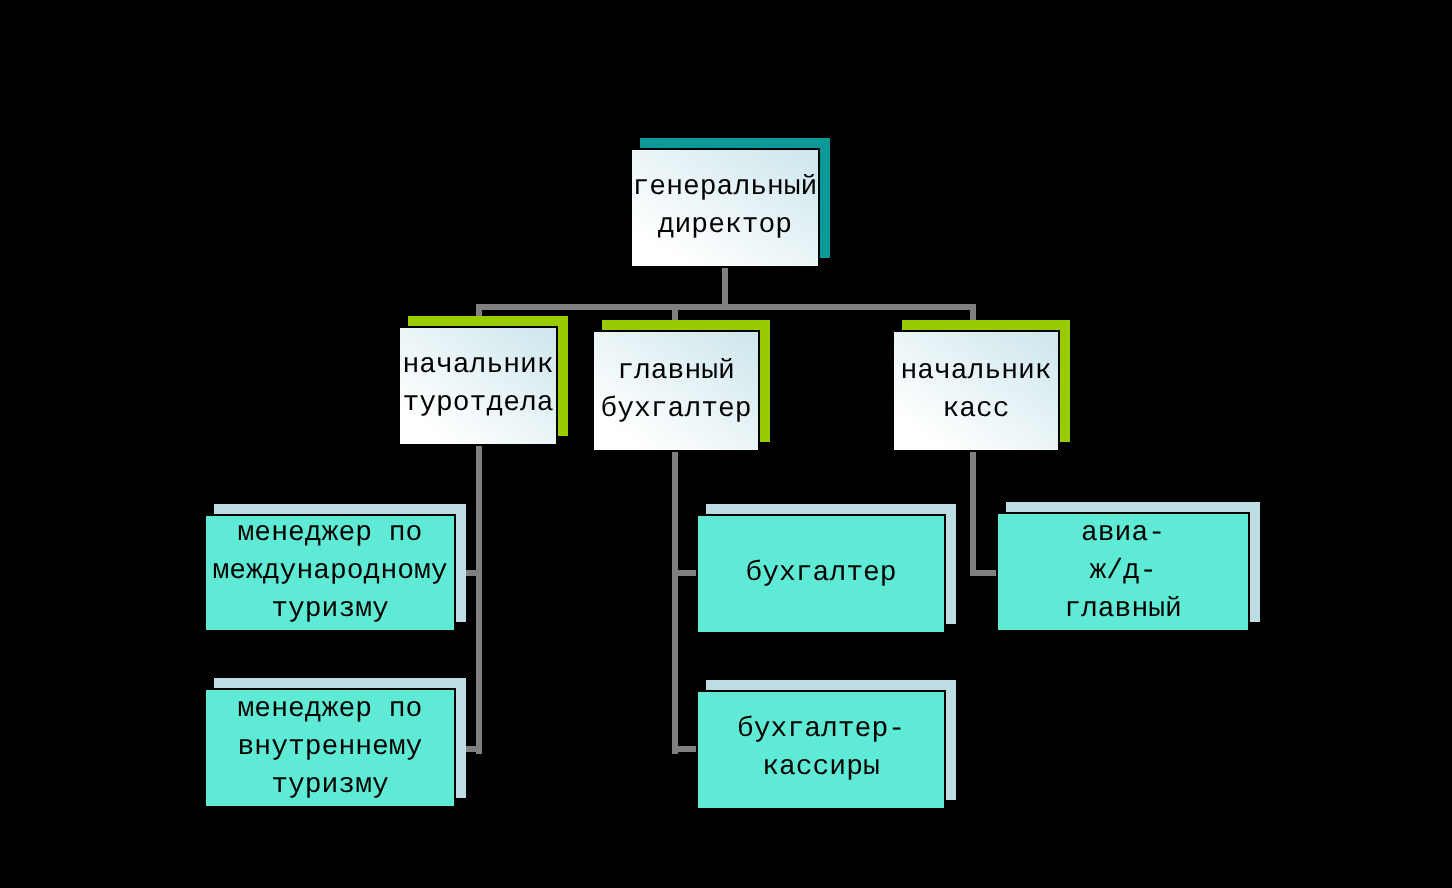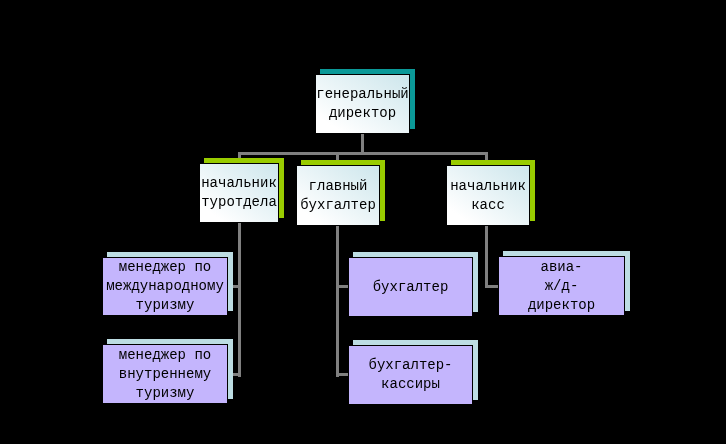--- a/index.html
+++ b/index.html
@@ -37,21 +37,21 @@
     left:0;top:0;
     width:100%;height:100%;
     z-index:1;
     border:1px solid var(--box_border);
     box-sizing:border-box;
     display:flex;align-items:center;justify-content:center;
   }
   .node .face.gradient{
     background:linear-gradient(to bottom left,var(--gradient_top) 0%,var(--gradient_bottom) 85%);
   }
-  .node .face.plain{background:#c4b5fd;}
+  .node .face.plain{background:#5eead4;}
   .label{
     white-space:pre-line;
     text-align:center;
     font-size:14px;
     line-height:19px;
     color:var(--text_color);
   }
   .connector{position:absolute;background:var(--connector);z-index:0;}
 </style>
 </head>
@@ -136,17 +136,17 @@
       <span class="label">бухгалтер-
 кассиры</span>
     </div>
   </div>
 
   <div class="node blue" style="left:498px;top:256px;width:127px;height:60px;">
     <div class="shadow"></div>
     <div class="face plain">
       <span class="label">авиа-
 ж/д-
-директор</span>
+главный</span>
     </div>
   </div>
 
 </div>
 
 </body></html>

